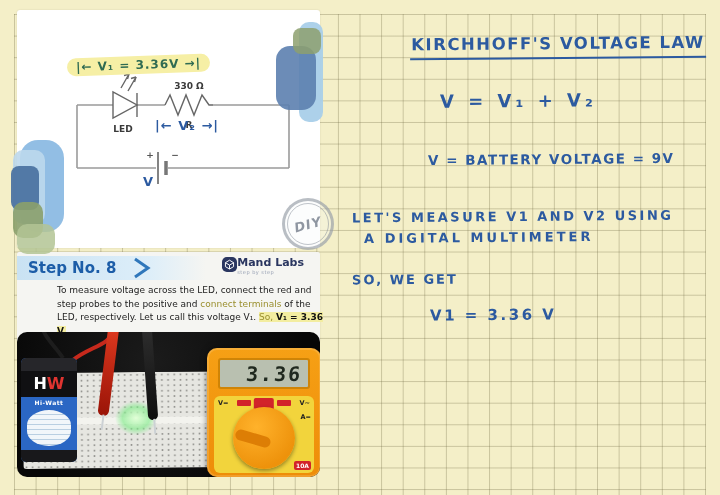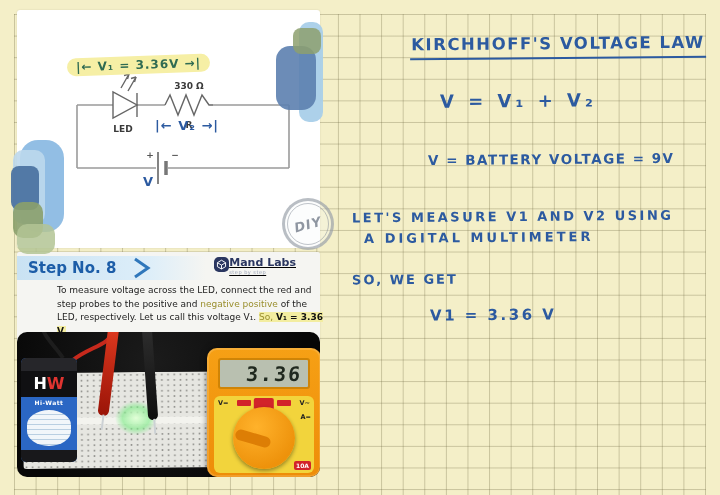--- a/index.html
+++ b/index.html
@@ -40,21 +40,21 @@
     border:3px solid rgba(130,138,150,.55);background:rgba(244,247,250,.3);
     display:flex;align-items:center;justify-content:center;}
   .diy::before{content:"";position:absolute;inset:2px;border:1px solid rgba(130,138,150,.5);border-radius:50%;}
   .diy span{color:rgba(115,124,138,.8);font-weight:bold;font-style:italic;font-size:13px;transform:rotate(-15deg);letter-spacing:1px;}
 
   
   .ribbon{position:absolute;left:0;top:4px;width:178px;height:24px;display:flex;align-items:center;padding-left:11px;
     background:linear-gradient(90deg,#c9e2f3 0%,#ddeef9 70%,rgba(221,238,249,0) 100%);}
   .step-title{color:#1c5da8;font-weight:bold;font-size:15px;}
   .ribbon svg{margin-left:16px;}
-  .brand{position:absolute;right:24px;top:5px;display:flex;align-items:flex-start;text-decoration:underline;}
+  .brand{position:absolute;right:16px;top:5px;display:flex;align-items:flex-start;}
   .brand-name{color:#2a3660;font-weight:bold;font-size:11px;line-height:11px;display:block;}
   .brand-tag{color:#98a1b4;font-size:5px;letter-spacing:.5px;display:block;margin-top:1px;}
   .step-body{position:absolute;left:40px;top:32px;width:268px;margin:0;font-size:9px;line-height:1.5;color:#1d1d1d;}
   .olive{color:#9a8f2e;}
   .hl{background:#f3eda0;text-align:center;}
   .bold{font-weight:bold;color:#111;}
 
   
   .board{position:absolute;left:6px;top:40px;width:250px;height:96px;background:#e6e6e1;border-radius:3px;
     transform:rotate(-.5deg);z-index:1;
@@ -164,21 +164,21 @@
     <div class="brand">
       <svg width="15" height="15" viewBox="0 0 14 14">
         <rect x="0" y="0" width="14" height="14" rx="4.5" fill="#2a3660"></rect>
         <path d="M7 3 L10.8 5.3 L10.8 9 L7 11.2 L3.2 9 L3.2 5.3 Z M3.2 5.3 L7 7.6 L10.8 5.3 M7 7.6 V11.2" fill="none" stroke="#fff" stroke-width=".9"></path>
       </svg>
       <span>
         <span class="brand-name">Mand Labs</span>
         <span class="brand-tag">step by step</span>
       </span>
     </div>
-    <p class="step-body"><span>To measure voltage across the LED, connect the red and step probes to the positive and </span><span class="olive">negative positive</span><span> of the LED, respectively. Let us call this voltage V₁. </span><span class="hl olive">So, </span><span class="hl bold">V₁ = 3.36 V.</span></p>
+    <p class="step-body"><span>To measure voltage across the LED, connect the red and step probes to the positive and </span><span class="olive">connect terminals</span><span> of the LED, respectively. Let us call this voltage V₁. </span><span class="hl olive">So, </span><span class="hl bold">V₁ = 3.36 V.</span></p>
   </div>
 
   <div class="photo">
     <div class="board">
       <div class="groove"></div>
     </div>
     <svg class="wires" width="303" height="145" viewBox="0 0 303 145">
       <path d="M56,28 C74,14 92,14 97,-2" stroke="#c6291c" stroke-width="4" fill="none"></path>
       <path d="M46,26 C38,14 30,8 26,-2" stroke="#1d1d1d" stroke-width="4" fill="none"></path>
     </svg>

